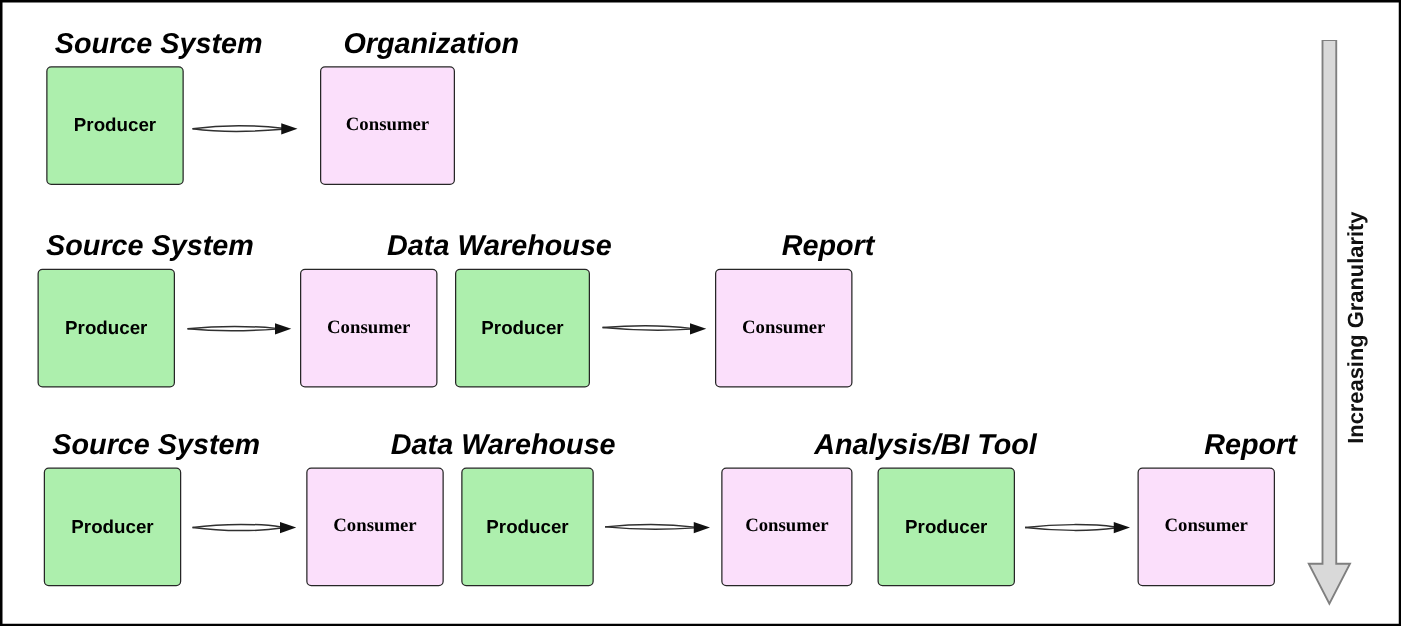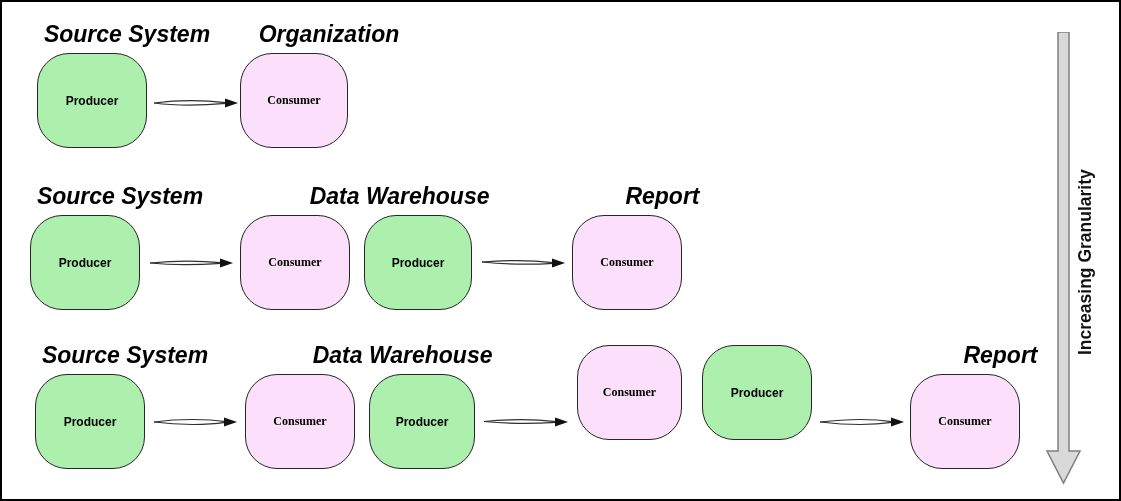--- a/index.html
+++ b/index.html
@@ -37,25 +37,25 @@
     margin-bottom:8px;
     text-align:center;
     margin-left:35px;
   }
   .glabel-wrap{text-align:center;width:100%;}
   .boxes{display:flex;}
   .node{
     box-sizing:border-box;
     height:95px;
     border:1px solid var(--box-border);
-    border-radius:32px;
+    border-radius:4px;
     display:flex;
     align-items:center;
     justify-content:center;
-    font-size:12px;
+    font-size:15px;
     font-weight:bold;
     color:#000;
   }
   .producer{background:var(--producer-fill);}
   .consumer{background:var(--consumer-fill);font-family:Liberation Serif, serif;}
   .arrow{position:absolute;overflow:visible;}
   .arrow path{stroke:var(--arrow-color);stroke-width:1.2;fill:none;}
   .arrow polygon{fill:#111;}
   .v-arrow{position:absolute;left:1041px;top:30px;}
   .v-arrow path{fill:var(--granularity-fill);stroke:var(--granularity-border);stroke-width:1.5;}
@@ -83,21 +83,21 @@
       <div class="node producer" style="width:110px">Producer</div>
     </div>
   </div>
 
   <svg class="arrow" style="left:150px;top:92px" width="86" height="18" viewBox="0 0 86 18">
     <path d="M2,9 C28,5.5 56,6.5 74,8.6"></path>
     <path d="M2,9 C28,12.5 56,11 74,9.4"></path>
     <polygon points="73,4.5 86,9 73,13.5"></polygon>
   </svg>
 
-  <div class="group" style="left:238px;top:22px;width:108px">
+  <div class="group" style="left:254px;top:22px;width:108px">
     <div class="glabel-wrap"><span class="glabel">Organization</span></div>
     <div class="boxes">
       <div class="node consumer" style="width:112px">Consumer</div>
     </div>
   </div>
 
   <div class="group" style="left:28px;top:184px;width:110px">
     <div class="glabel-wrap"><span class="glabel">Source System</span></div>
     <div class="boxes">
       <div class="node producer" style="width:110px">Producer</div>
@@ -152,20 +152,21 @@
     </div>
   </div>
 
   <svg class="arrow" style="left:480px;top:411px" width="86" height="18" viewBox="0 0 86 18">
     <path d="M2,8.5 C28,6 56,6.5 74,8.7"></path>
     <path d="M2,8.5 C28,11 56,10.5 74,9.3"></path>
     <polygon points="73,4.5 86,9 73,13.5"></polygon>
   </svg>
 
   <div class="group" style="left:575px;top:343px;width:235px">
+    <div class="glabel-wrap"><span class="glabel">Analysis/BI Tool</span></div>
     <div class="boxes" style="gap:20px">
       <div class="node consumer" style="width:105px">Consumer</div>
       <div class="node producer" style="width:110px">Producer</div>
     </div>
   </div>
 
   <svg class="arrow" style="left:816px;top:411px" width="86" height="18" viewBox="0 0 86 18">
     <path d="M2,9 C28,6 56,6 74,8.6"></path>
     <path d="M2,9 C28,12 56,12 74,9.4"></path>
     <polygon points="73,4.5 86,9 73,13.5"></polygon>

